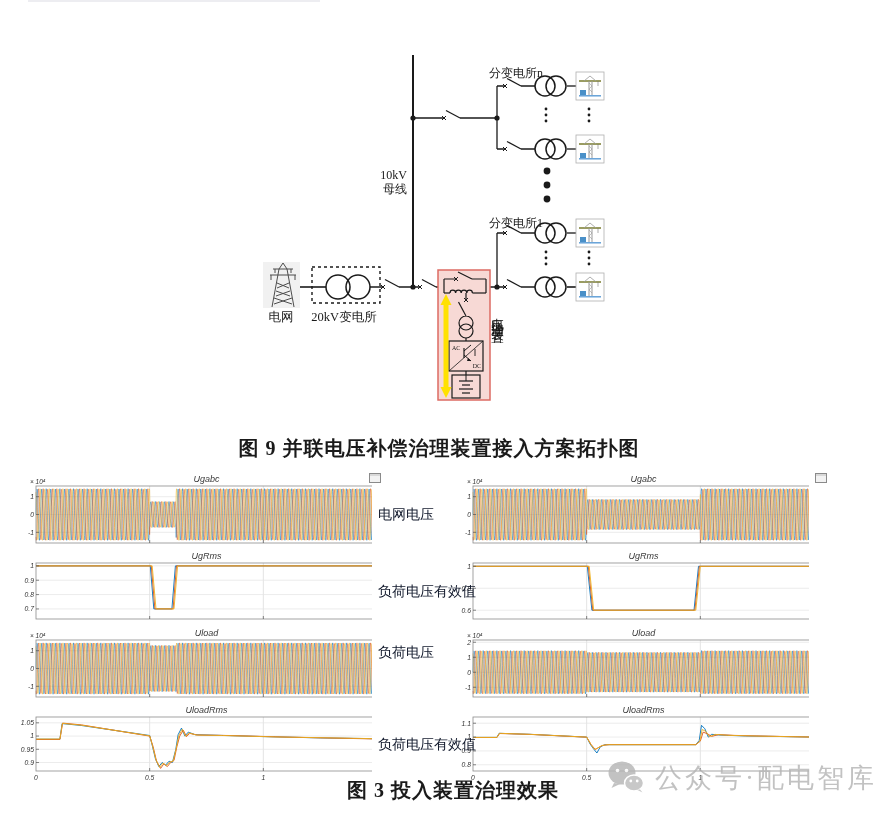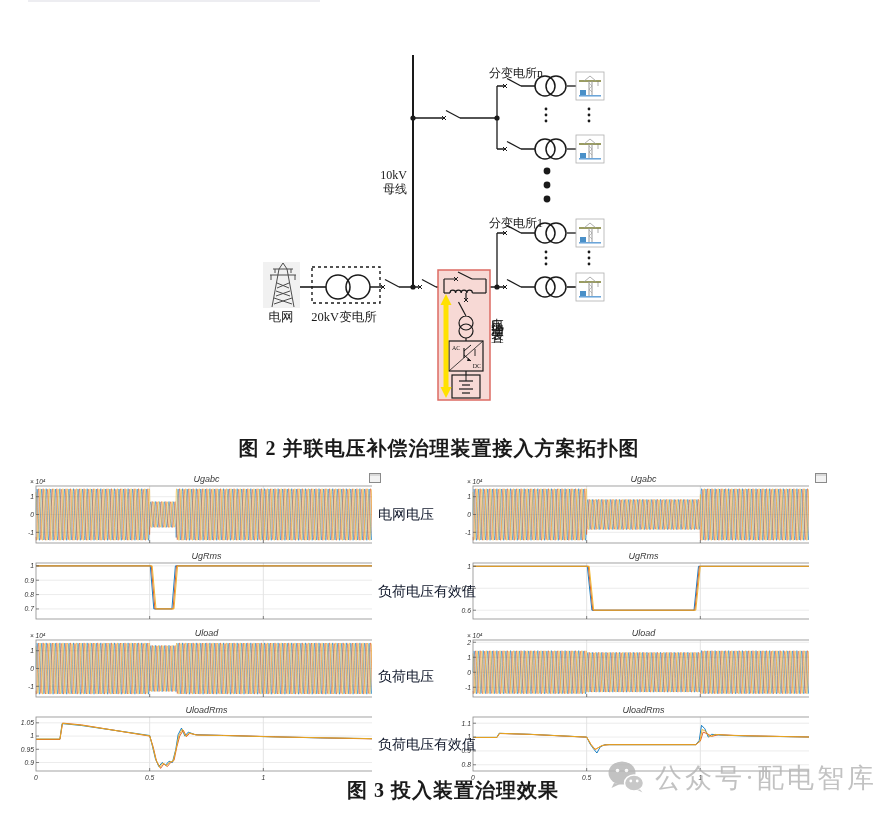--- a/index.html
+++ b/index.html
@@ -9,21 +9,21 @@
   .diagram{position:absolute;left:0;top:0;width:878px;height:470px;}
   .diagram svg{position:absolute;left:0;top:0;}
   .vlabel{position:absolute;left:491px;top:308px;writing-mode:vertical-rl;text-orientation:upright;
           font-size:12.5px;letter-spacing:2.5px;color:#111;line-height:1;}
   .caption{position:absolute;left:0;width:878px;text-align:center;color:#1a1a1a;
            font-size:20px;font-weight:600;letter-spacing:1px;}
   .caption.fig2{top:435px;}
   .caption.fig3{top:777px;padding-left:14px;}
   .scope{position:absolute;width:358px;font-style:italic;}
   .row-label{position:absolute;font-size:14px;color:#0f172a;width:104px;text-align:left;left:378px;}
-  .rl1{top:506px;} .rl2{top:583px;} .rl3{top:668px;} .rl4{top:736px;}
+  .rl1{top:506px;} .rl2{top:583px;} .rl3{top:644px;} .rl4{top:736px;}
   .corner-icon{position:absolute;width:10px;height:8px;border:1px solid #8a8a8a;background:#f2f2f2;
                box-shadow:inset 0 2px 0 #d8d8d8;}
   .ci-left{left:369px;top:473px;} .ci-right{left:815px;top:473px;}
   .watermark{position:absolute;left:606px;top:758px;display:flex;align-items:center;gap:9px;
              opacity:.82;z-index:5;text-align:center;}
   .watermark .wm-text{font-size:27px;color:#b5b5b5;letter-spacing:3px;white-space:nowrap;}
   svg text{font-family:"Liberation Serif", serif;}
   .scope svg text{font-family:"Liberation Sans", sans-serif;}
 </style>
 </head>
@@ -224,21 +224,21 @@
       <g fill="#1a1a1a">
         <circle cx="413" cy="118" r="2.6"></circle>
           <circle cx="497" cy="118" r="2.6"></circle>
         <circle cx="413" cy="287" r="2.6"></circle>
           <circle cx="497" cy="287" r="2.6"></circle>
       </g>
     </svg>
     <div class="vlabel">电压治理装置</div>
   </div>
 
-  <div class="caption fig2">图 2 并联电压补偿治理装置接入方案拓扑图</div>
+  <div class="caption fig2">图 9 并联电压补偿治理装置接入方案拓扑图</div>
 
   <div class="scope" style="left: 14px; top: 470px;"><svg width="358" height="82">
         <rect x="22" y="16" width="341" height="57" fill="#ffffff"></rect>
         <line x1="135.66666666666666" y1="16" x2="135.66666666666666" y2="73" stroke="#d9d9d9" stroke-width="0.7"></line>
         <line x1="249.33333333333331" y1="16" x2="249.33333333333331" y2="73" stroke="#d9d9d9" stroke-width="0.7"></line>
         <line x1="22" y1="26.6875" x2="363" y2="26.6875" stroke="#e4e4e4" stroke-width="0.7"></line>
         <line x1="22" y1="44.5" x2="363" y2="44.5" stroke="#e4e4e4" stroke-width="0.7"></line>
         <line x1="22" y1="62.3125" x2="363" y2="62.3125" stroke="#e4e4e4" stroke-width="0.7"></line>
         <polyline points="22.0,44.5 22.3,32.8 22.7,23.6 23.0,19.0 23.4,19.9 23.7,26.2 24.0,36.5 24.4,48.5 24.7,59.7 25.1,67.5 25.4,70.3 25.8,67.5 26.1,59.7 26.4,48.5 26.8,36.5 27.1,26.2 27.5,19.9 27.8,19.0 28.1,23.6 28.5,32.8 28.8,44.5 29.2,56.2 29.5,65.4 29.8,70.0 30.2,69.1 30.5,62.8 30.9,52.5 31.2,40.5 31.5,29.3 31.9,21.5 32.2,18.7 32.6,21.5 32.9,29.3 33.3,40.5 33.6,52.5 33.9,62.8 34.3,69.1 34.6,70.0 35.0,65.4 35.3,56.2 35.6,44.5 36.0,32.8 36.3,23.6 36.7,19.0 37.0,19.9 37.3,26.2 37.7,36.5 38.0,48.5 38.4,59.7 38.7,67.5 39.1,70.3 39.4,67.5 39.7,59.7 40.1,48.5 40.4,36.5 40.8,26.2 41.1,19.9 41.4,19.0 41.8,23.6 42.1,32.8 42.5,44.5 42.8,56.2 43.1,65.4 43.5,70.0 43.8,69.1 44.2,62.8 44.5,52.5 44.8,40.5 45.2,29.3 45.5,21.5 45.9,18.7 46.2,21.5 46.6,29.3 46.9,40.5 47.2,52.5 47.6,62.8 47.9,69.1 48.3,70.0 48.6,65.4 48.9,56.2 49.3,44.5 49.6,32.8 50.0,23.6 50.3,19.0 50.6,19.9 51.0,26.2 51.3,36.5 51.7,48.5 52.0,59.7 52.3,67.5 52.7,70.3 53.0,67.5 53.4,59.7 53.7,48.5 54.1,36.5 54.4,26.2 54.7,19.9 55.1,19.0 55.4,23.6 55.8,32.8 56.1,44.5 56.4,56.2 56.8,65.4 57.1,70.0 57.5,69.1 57.8,62.8 58.1,52.5 58.5,40.5 58.8,29.3 59.2,21.5 59.5,18.7 59.9,21.5 60.2,29.3 60.5,40.5 60.9,52.5 61.2,62.8 61.6,69.1 61.9,70.0 62.2,65.4 62.6,56.2 62.9,44.5 63.3,32.8 63.6,23.6 63.9,19.0 64.3,19.9 64.6,26.2 65.0,36.5 65.3,48.5 65.6,59.7 66.0,67.5 66.3,70.3 66.7,67.5 67.0,59.7 67.4,48.5 67.7,36.5 68.0,26.2 68.4,19.9 68.7,19.0 69.1,23.6 69.4,32.8 69.7,44.5 70.1,56.2 70.4,65.4 70.8,70.0 71.1,69.1 71.4,62.8 71.8,52.5 72.1,40.5 72.5,29.3 72.8,21.5 73.2,18.7 73.5,21.5 73.8,29.3 74.2,40.5 74.5,52.5 74.9,62.8 75.2,69.1 75.5,70.0 75.9,65.4 76.2,56.2 76.6,44.5 76.9,32.8 77.2,23.6 77.6,19.0 77.9,19.9 78.3,26.2 78.6,36.5 78.9,48.5 79.3,59.7 79.6,67.5 80.0,70.3 80.3,67.5 80.7,59.7 81.0,48.5 81.3,36.5 81.7,26.2 82.0,19.9 82.4,19.0 82.7,23.6 83.0,32.8 83.4,44.5 83.7,56.2 84.1,65.4 84.4,70.0 84.7,69.1 85.1,62.8 85.4,52.5 85.8,40.5 86.1,29.3 86.4,21.5 86.8,18.7 87.1,21.5 87.5,29.3 87.8,40.5 88.2,52.5 88.5,62.8 88.8,69.1 89.2,70.0 89.5,65.4 89.9,56.2 90.2,44.5 90.5,32.8 90.9,23.6 91.2,19.0 91.6,19.9 91.9,26.2 92.2,36.5 92.6,48.5 92.9,59.7 93.3,67.5 93.6,70.3 94.0,67.5 94.3,59.7 94.6,48.5 95.0,36.5 95.3,26.2 95.7,19.9 96.0,19.0 96.3,23.6 96.7,32.8 97.0,44.5 97.4,56.2 97.7,65.4 98.0,70.0 98.4,69.1 98.7,62.8 99.1,52.5 99.4,40.5 99.7,29.3 100.1,21.5 100.4,18.7 100.8,21.5 101.1,29.3 101.5,40.5 101.8,52.5 102.1,62.8 102.5,69.1 102.8,70.0 103.2,65.4 103.5,56.2 103.8,44.5 104.2,32.8 104.5,23.6 104.9,19.0 105.2,19.9 105.5,26.2 105.9,36.5 106.2,48.5 106.6,59.7 106.9,67.5 107.3,70.3 107.6,67.5 107.9,59.7 108.3,48.5 108.6,36.5 109.0,26.2 109.3,19.9 109.6,19.0 110.0,23.6 110.3,32.8 110.7,44.5 111.0,56.2 111.3,65.4 111.7,70.0 112.0,69.1 112.4,62.8 112.7,52.5 113.0,40.5 113.4,29.3 113.7,21.5 114.1,18.7 114.4,21.5 114.8,29.3 115.1,40.5 115.4,52.5 115.8,62.8 116.1,69.1 116.5,70.0 116.8,65.4 117.1,56.2 117.5,44.5 117.8,32.8 118.2,23.6 118.5,19.0 118.8,19.9 119.2,26.2 119.5,36.5 119.9,48.5 120.2,59.7 120.5,67.5 120.9,70.3 121.2,67.5 121.6,59.7 121.9,48.5 122.3,36.5 122.6,26.2 122.9,19.9 123.3,19.0 123.6,23.6 124.0,32.8 124.3,44.5 124.6,56.2 125.0,65.4 125.3,70.0 125.7,69.1 126.0,62.8 126.3,52.5 126.7,40.5 127.0,29.3 127.4,21.5 127.7,18.7 128.1,21.5 128.4,29.3 128.7,40.5 129.1,52.5 129.4,62.8 129.8,69.1 130.1,70.0 130.4,65.4 130.8,56.2 131.1,44.5 131.5,32.8 131.8,23.6 132.1,19.0 132.5,19.9 132.8,26.2 133.2,36.5 133.5,48.5 133.8,59.7 134.2,67.5 134.5,70.3 134.9,67.5 135.2,59.7 135.6,48.5 135.9,40.5 136.2,35.3 136.6,32.1 136.9,31.7 137.3,34.0 137.6,38.6 137.9,44.5 138.3,50.4 138.6,55.0 139.0,57.3 139.3,56.9 139.6,53.7 140.0,48.5 140.3,42.5 140.7,36.9 141.0,32.9 141.3,31.5 141.7,32.9 142.0,36.9 142.4,42.5 142.7,48.5 143.1,53.7 143.4,56.9 143.7,57.3 144.1,55.0 144.4,50.4 144.8,44.5 145.1,38.6 145.4,34.0 145.8,31.7 146.1,32.1 146.5,35.3 146.8,40.5 147.1,46.5 147.5,52.1 147.8,56.1 148.2,57.5 148.5,56.1 148.9,52.1 149.2,46.5 149.5,40.5 149.9,35.3 150.2,32.1 150.6,31.7 150.9,34.0 151.2,38.6 151.6,44.5 151.9,50.4 152.3,55.0 152.6,57.3 152.9,56.9 153.3,53.7 153.6,48.5 154.0,42.5 154.3,36.9 154.6,32.9 155.0,31.5 155.3,32.9 155.7,36.9 156.0,42.5 156.4,48.5 156.7,53.7 157.0,56.9 157.4,57.3 157.7,55.0 158.1,50.4 158.4,44.5 158.7,38.6 159.1,34.0 159.4,31.7 159.8,32.1 160.1,35.3 160.4,40.5 160.8,46.5 161.1,52.1 161.5,56.1 161.8,57.5 162.2,67.5 162.5,59.7 162.8,48.5 163.2,36.5 163.5,26.2 163.9,19.9 164.2,19.0 164.5,23.6 164.9,32.8 165.2,44.5 165.6,56.2 165.9,65.4 166.2,70.0 166.6,69.1 166.9,62.8 167.3,52.5 167.6,40.5 167.9,29.3 168.3,21.5 168.6,18.7 169.0,21.5 169.3,29.3 169.7,40.5 170.0,52.5 170.3,62.8 170.7,69.1 171.0,70.0 171.4,65.4 171.7,56.2 172.0,44.5 172.4,32.8 172.7,23.6 173.1,19.0 173.4,19.9 173.7,26.2 174.1,36.5 174.4,48.5 174.8,59.7 175.1,67.5 175.4,70.3 175.8,67.5 176.1,59.7 176.5,48.5 176.8,36.5 177.2,26.2 177.5,19.9 177.8,19.0 178.2,23.6 178.5,32.8 178.9,44.5 179.2,56.2 179.5,65.4 179.9,70.0 180.2,69.1 180.6,62.8 180.9,52.5 181.2,40.5 181.6,29.3 181.9,21.5 182.3,18.7 182.6,21.5 183.0,29.3 183.3,40.5 183.6,52.5 184.0,62.8 184.3,69.1 184.7,70.0 185.0,65.4 185.3,56.2 185.7,44.5 186.0,32.8 186.4,23.6 186.7,19.0 187.0,19.9 187.4,26.2 187.7,36.5 188.1,48.5 188.4,59.7 188.7,67.5 189.1,70.3 189.4,67.5 189.8,59.7 190.1,48.5 190.5,36.5 190.8,26.2 191.1,19.9 191.5,19.0 191.8,23.6 192.2,32.8 192.5,44.5 192.8,56.2 193.2,65.4 193.5,70.0 193.9,69.1 194.2,62.8 194.5,52.5 194.9,40.5 195.2,29.3 195.6,21.5 195.9,18.7 196.3,21.5 196.6,29.3 196.9,40.5 197.3,52.5 197.6,62.8 198.0,69.1 198.3,70.0 198.6,65.4 199.0,56.2 199.3,44.5 199.7,32.8 200.0,23.6 200.3,19.0 200.7,19.9 201.0,26.2 201.4,36.5 201.7,48.5 202.0,59.7 202.4,67.5 202.7,70.3 203.1,67.5 203.4,59.7 203.8,48.5 204.1,36.5 204.4,26.2 204.8,19.9 205.1,19.0 205.5,23.6 205.8,32.8 206.1,44.5 206.5,56.2 206.8,65.4 207.2,70.0 207.5,69.1 207.8,62.8 208.2,52.5 208.5,40.5 208.9,29.3 209.2,21.5 209.5,18.7 209.9,21.5 210.2,29.3 210.6,40.5 210.9,52.5 211.3,62.8 211.6,69.1 211.9,70.0 212.3,65.4 212.6,56.2 213.0,44.5 213.3,32.8 213.6,23.6 214.0,19.0 214.3,19.9 214.7,26.2 215.0,36.5 215.3,48.5 215.7,59.7 216.0,67.5 216.4,70.3 216.7,67.5 217.1,59.7 217.4,48.5 217.7,36.5 218.1,26.2 218.4,19.9 218.8,19.0 219.1,23.6 219.4,32.8 219.8,44.5 220.1,56.2 220.5,65.4 220.8,70.0 221.1,69.1 221.5,62.8 221.8,52.5 222.2,40.5 222.5,29.3 222.8,21.5 223.2,18.7 223.5,21.5 223.9,29.3 224.2,40.5 224.6,52.5 224.9,62.8 225.2,69.1 225.6,70.0 225.9,65.4 226.3,56.2 226.6,44.5 226.9,32.8 227.3,23.6 227.6,19.0 228.0,19.9 228.3,26.2 228.6,36.5 229.0,48.5 229.3,59.7 229.7,67.5 230.0,70.3 230.4,67.5 230.7,59.7 231.0,48.5 231.4,36.5 231.7,26.2 232.1,19.9 232.4,19.0 232.7,23.6 233.1,32.8 233.4,44.5 233.8,56.2 234.1,65.4 234.4,70.0 234.8,69.1 235.1,62.8 235.5,52.5 235.8,40.5 236.1,29.3 236.5,21.5 236.8,18.7 237.2,21.5 237.5,29.3 237.9,40.5 238.2,52.5 238.5,62.8 238.9,69.1 239.2,70.0 239.6,65.4 239.9,56.2 240.2,44.5 240.6,32.8 240.9,23.6 241.3,19.0 241.6,19.9 241.9,26.2 242.3,36.5 242.6,48.5 243.0,59.7 243.3,67.5 243.6,70.3 244.0,67.5 244.3,59.7 244.7,48.5 245.0,36.5 245.4,26.2 245.7,19.9 246.0,19.0 246.4,23.6 246.7,32.8 247.1,44.5 247.4,56.2 247.7,65.4 248.1,70.0 248.4,69.1 248.8,62.8 249.1,52.5 249.4,40.5 249.8,29.3 250.1,21.5 250.5,18.7 250.8,21.5 251.2,29.3 251.5,40.5 251.8,52.5 252.2,62.8 252.5,69.1 252.9,70.0 253.2,65.4 253.5,56.2 253.9,44.5 254.2,32.8 254.6,23.6 254.9,19.0 255.2,19.9 255.6,26.2 255.9,36.5 256.3,48.5 256.6,59.7 256.9,67.5 257.3,70.3 257.6,67.5 258.0,59.7 258.3,48.5 258.7,36.5 259.0,26.2 259.3,19.9 259.7,19.0 260.0,23.6 260.4,32.8 260.7,44.5 261.0,56.2 261.4,65.4 261.7,70.0 262.1,69.1 262.4,62.8 262.7,52.5 263.1,40.5 263.4,29.3 263.8,21.5 264.1,18.7 264.5,21.5 264.8,29.3 265.1,40.5 265.5,52.5 265.8,62.8 266.2,69.1 266.5,70.0 266.8,65.4 267.2,56.2 267.5,44.5 267.9,32.8 268.2,23.6 268.5,19.0 268.9,19.9 269.2,26.2 269.6,36.5 269.9,48.5 270.2,59.7 270.6,67.5 270.9,70.3 271.3,67.5 271.6,59.7 272.0,48.5 272.3,36.5 272.6,26.2 273.0,19.9 273.3,19.0 273.7,23.6 274.0,32.8 274.3,44.5 274.7,56.2 275.0,65.4 275.4,70.0 275.7,69.1 276.0,62.8 276.4,52.5 276.7,40.5 277.1,29.3 277.4,21.5 277.7,18.7 278.1,21.5 278.4,29.3 278.8,40.5 279.1,52.5 279.5,62.8 279.8,69.1 280.1,70.0 280.5,65.4 280.8,56.2 281.2,44.5 281.5,32.8 281.8,23.6 282.2,19.0 282.5,19.9 282.9,26.2 283.2,36.5 283.5,48.5 283.9,59.7 284.2,67.5 284.6,70.3 284.9,67.5 285.3,59.7 285.6,48.5 285.9,36.5 286.3,26.2 286.6,19.9 287.0,19.0 287.3,23.6 287.6,32.8 288.0,44.5 288.3,56.2 288.7,65.4 289.0,70.0 289.3,69.1 289.7,62.8 290.0,52.5 290.4,40.5 290.7,29.3 291.0,21.5 291.4,18.7 291.7,21.5 292.1,29.3 292.4,40.5 292.8,52.5 293.1,62.8 293.4,69.1 293.8,70.0 294.1,65.4 294.5,56.2 294.8,44.5 295.1,32.8 295.5,23.6 295.8,19.0 296.2,19.9 296.5,26.2 296.8,36.5 297.2,48.5 297.5,59.7 297.9,67.5 298.2,70.3 298.6,67.5 298.9,59.7 299.2,48.5 299.6,36.5 299.9,26.2 300.3,19.9 300.6,19.0 300.9,23.6 301.3,32.8 301.6,44.5 302.0,56.2 302.3,65.4 302.6,70.0 303.0,69.1 303.3,62.8 303.7,52.5 304.0,40.5 304.3,29.3 304.7,21.5 305.0,18.7 305.4,21.5 305.7,29.3 306.1,40.5 306.4,52.5 306.7,62.8 307.1,69.1 307.4,70.0 307.8,65.4 308.1,56.2 308.4,44.5 308.8,32.8 309.1,23.6 309.5,19.0 309.8,19.9 310.1,26.2 310.5,36.5 310.8,48.5 311.2,59.7 311.5,67.5 311.8,70.3 312.2,67.5 312.5,59.7 312.9,48.5 313.2,36.5 313.6,26.2 313.9,19.9 314.2,19.0 314.6,23.6 314.9,32.8 315.3,44.5 315.6,56.2 315.9,65.4 316.3,70.0 316.6,69.1 317.0,62.8 317.3,52.5 317.6,40.5 318.0,29.3 318.3,21.5 318.7,18.7 319.0,21.5 319.4,29.3 319.7,40.5 320.0,52.5 320.4,62.8 320.7,69.1 321.1,70.0 321.4,65.4 321.7,56.2 322.1,44.5 322.4,32.8 322.8,23.6 323.1,19.0 323.4,19.9 323.8,26.2 324.1,36.5 324.5,48.5 324.8,59.7 325.1,67.5 325.5,70.3 325.8,67.5 326.2,59.7 326.5,48.5 326.9,36.5 327.2,26.2 327.5,19.9 327.9,19.0 328.2,23.6 328.6,32.8 328.9,44.5 329.2,56.2 329.6,65.4 329.9,70.0 330.3,69.1 330.6,62.8 330.9,52.5 331.3,40.5 331.6,29.3 332.0,21.5 332.3,18.7 332.7,21.5 333.0,29.3 333.3,40.5 333.7,52.5 334.0,62.8 334.4,69.1 334.7,70.0 335.0,65.4 335.4,56.2 335.7,44.5 336.1,32.8 336.4,23.6 336.7,19.0 337.1,19.9 337.4,26.2 337.8,36.5 338.1,48.5 338.4,59.7 338.8,67.5 339.1,70.3 339.5,67.5 339.8,59.7 340.2,48.5 340.5,36.5 340.8,26.2 341.2,19.9 341.5,19.0 341.9,23.6 342.2,32.8 342.5,44.5 342.9,56.2 343.2,65.4 343.6,70.0 343.9,69.1 344.2,62.8 344.6,52.5 344.9,40.5 345.3,29.3 345.6,21.5 345.9,18.7 346.3,21.5 346.6,29.3 347.0,40.5 347.3,52.5 347.7,62.8 348.0,69.1 348.3,70.0 348.7,65.4 349.0,56.2 349.4,44.5 349.7,32.8 350.0,23.6 350.4,19.0 350.7,19.9 351.1,26.2 351.4,36.5 351.7,48.5 352.1,59.7 352.4,67.5 352.8,70.3 353.1,67.5 353.5,59.7 353.8,48.5 354.1,36.5 354.5,26.2 354.8,19.9 355.2,19.0 355.5,23.6 355.8,32.8 356.2,44.5 356.5,56.2 356.9,65.4 357.2,70.0 357.5,69.1 357.9,62.8 358.2,52.5 358.6,40.5 358.9,29.3 359.2,21.5 359.6,18.7 359.9,21.5 360.3,29.3 360.6,40.5 361.0,52.5 361.3,62.8 361.6,69.1 362.0,70.0 362.3,65.4 362.7,56.2 363.0,44.5 " fill="none" stroke="#0072BD" stroke-width="0.55" stroke-opacity="0.95"></polyline>
         <polyline points="22.0,66.9 22.3,70.3 22.7,68.1 23.0,60.8 23.4,49.9 23.7,37.8 24.0,27.2 24.4,20.4 24.7,18.8 25.1,22.8 25.4,31.6 25.8,43.1 26.1,55.0 26.4,64.6 26.8,69.8 27.1,69.4 27.5,63.7 27.8,53.8 28.1,41.8 28.5,30.4 28.8,22.1 29.2,18.7 29.5,20.9 29.8,28.2 30.2,39.1 30.5,51.2 30.9,61.8 31.2,68.6 31.5,70.2 31.9,66.2 32.2,57.4 32.6,45.9 32.9,34.0 33.3,24.4 33.6,19.2 33.9,19.6 34.3,25.3 34.6,35.2 35.0,47.2 35.3,58.6 35.6,66.9 36.0,70.3 36.3,68.1 36.7,60.8 37.0,49.9 37.3,37.8 37.7,27.2 38.0,20.4 38.4,18.8 38.7,22.8 39.1,31.6 39.4,43.1 39.7,55.0 40.1,64.6 40.4,69.8 40.8,69.4 41.1,63.7 41.4,53.8 41.8,41.8 42.1,30.4 42.5,22.1 42.8,18.7 43.1,20.9 43.5,28.2 43.8,39.1 44.2,51.2 44.5,61.8 44.8,68.6 45.2,70.2 45.5,66.2 45.9,57.4 46.2,45.9 46.6,34.0 46.9,24.4 47.2,19.2 47.6,19.6 47.9,25.3 48.3,35.2 48.6,47.2 48.9,58.6 49.3,66.9 49.6,70.3 50.0,68.1 50.3,60.8 50.6,49.9 51.0,37.8 51.3,27.2 51.7,20.4 52.0,18.8 52.3,22.8 52.7,31.6 53.0,43.1 53.4,55.0 53.7,64.6 54.1,69.8 54.4,69.4 54.7,63.7 55.1,53.8 55.4,41.8 55.8,30.4 56.1,22.1 56.4,18.7 56.8,20.9 57.1,28.2 57.5,39.1 57.8,51.2 58.1,61.8 58.5,68.6 58.8,70.2 59.2,66.2 59.5,57.4 59.9,45.9 60.2,34.0 60.5,24.4 60.9,19.2 61.2,19.6 61.6,25.3 61.9,35.2 62.2,47.2 62.6,58.6 62.9,66.9 63.3,70.3 63.6,68.1 63.9,60.8 64.3,49.9 64.6,37.8 65.0,27.2 65.3,20.4 65.6,18.8 66.0,22.8 66.3,31.6 66.7,43.1 67.0,55.0 67.4,64.6 67.7,69.8 68.0,69.4 68.4,63.7 68.7,53.8 69.1,41.8 69.4,30.4 69.7,22.1 70.1,18.7 70.4,20.9 70.8,28.2 71.1,39.1 71.4,51.2 71.8,61.8 72.1,68.6 72.5,70.2 72.8,66.2 73.2,57.4 73.5,45.9 73.8,34.0 74.2,24.4 74.5,19.2 74.9,19.6 75.2,25.3 75.5,35.2 75.9,47.2 76.2,58.6 76.6,66.9 76.9,70.3 77.2,68.1 77.6,60.8 77.9,49.9 78.3,37.8 78.6,27.2 78.9,20.4 79.3,18.8 79.6,22.8 80.0,31.6 80.3,43.1 80.7,55.0 81.0,64.6 81.3,69.8 81.7,69.4 82.0,63.7 82.4,53.8 82.7,41.8 83.0,30.4 83.4,22.1 83.7,18.7 84.1,20.9 84.4,28.2 84.7,39.1 85.1,51.2 85.4,61.8 85.8,68.6 86.1,70.2 86.4,66.2 86.8,57.4 87.1,45.9 87.5,34.0 87.8,24.4 88.2,19.2 88.5,19.6 88.8,25.3 89.2,35.2 89.5,47.2 89.9,58.6 90.2,66.9 90.5,70.3 90.9,68.1 91.2,60.8 91.6,49.9 91.9,37.8 92.2,27.2 92.6,20.4 92.9,18.8 93.3,22.8 93.6,31.6 94.0,43.1 94.3,55.0 94.6,64.6 95.0,69.8 95.3,69.4 95.7,63.7 96.0,53.8 96.3,41.8 96.7,30.4 97.0,22.1 97.4,18.7 97.7,20.9 98.0,28.2 98.4,39.1 98.7,51.2 99.1,61.8 99.4,68.6 99.7,70.2 100.1,66.2 100.4,57.4 100.8,45.9 101.1,34.0 101.5,24.4 101.8,19.2 102.1,19.6 102.5,25.3 102.8,35.2 103.2,47.2 103.5,58.6 103.8,66.9 104.2,70.3 104.5,68.1 104.9,60.8 105.2,49.9 105.5,37.8 105.9,27.2 106.2,20.4 106.6,18.8 106.9,22.8 107.3,31.6 107.6,43.1 107.9,55.0 108.3,64.6 108.6,69.8 109.0,69.4 109.3,63.7 109.6,53.8 110.0,41.8 110.3,30.4 110.7,22.1 111.0,18.7 111.3,20.9 111.7,28.2 112.0,39.1 112.4,51.2 112.7,61.8 113.0,68.6 113.4,70.2 113.7,66.2 114.1,57.4 114.4,45.9 114.8,34.0 115.1,24.4 115.4,19.2 115.8,19.6 116.1,25.3 116.5,35.2 116.8,47.2 117.1,58.6 117.5,66.9 117.8,70.3 118.2,68.1 118.5,60.8 118.8,49.9 119.2,37.8 119.5,27.2 119.9,20.4 120.2,18.8 120.5,22.8 120.9,31.6 121.2,43.1 121.6,55.0 121.9,64.6 122.3,69.8 122.6,69.4 122.9,63.7 123.3,53.8 123.6,41.8 124.0,30.4 124.3,22.1 124.6,18.7 125.0,20.9 125.3,28.2 125.7,39.1 126.0,51.2 126.3,61.8 126.7,68.6 127.0,70.2 127.4,66.2 127.7,57.4 128.1,45.9 128.4,34.0 128.7,24.4 129.1,19.2 129.4,19.6 129.8,25.3 130.1,35.2 130.4,47.2 130.8,58.6 131.1,66.9 131.5,70.3 131.8,68.1 132.1,60.8 132.5,49.9 132.8,37.8 133.2,27.2 133.5,20.4 133.8,18.8 134.2,22.8 134.5,31.6 134.9,43.1 135.2,55.0 135.6,64.6 135.9,57.2 136.2,57.1 136.6,54.2 136.9,49.2 137.3,43.1 137.6,37.4 137.9,33.2 138.3,31.5 138.6,32.6 139.0,36.3 139.3,41.8 139.6,47.9 140.0,53.2 140.3,56.6 140.7,57.4 141.0,55.4 141.3,51.0 141.7,45.2 142.0,39.2 142.4,34.4 142.7,31.8 143.1,31.9 143.4,34.8 143.7,39.8 144.1,45.9 144.4,51.6 144.8,55.8 145.1,57.5 145.4,56.4 145.8,52.7 146.1,47.2 146.5,41.1 146.8,35.8 147.1,32.4 147.5,31.6 147.8,33.6 148.2,38.0 148.5,43.8 148.9,49.8 149.2,54.6 149.5,57.2 149.9,57.1 150.2,54.2 150.6,49.2 150.9,43.1 151.2,37.4 151.6,33.2 151.9,31.5 152.3,32.6 152.6,36.3 152.9,41.8 153.3,47.9 153.6,53.2 154.0,56.6 154.3,57.4 154.6,55.4 155.0,51.0 155.3,45.2 155.7,39.2 156.0,34.4 156.4,31.8 156.7,31.9 157.0,34.8 157.4,39.8 157.7,45.9 158.1,51.6 158.4,55.8 158.7,57.5 159.1,56.4 159.4,52.7 159.8,47.2 160.1,41.1 160.4,35.8 160.8,32.4 161.1,31.6 161.5,33.6 161.8,38.0 162.2,43.1 162.5,55.0 162.8,64.6 163.2,69.8 163.5,69.4 163.9,63.7 164.2,53.8 164.5,41.8 164.9,30.4 165.2,22.1 165.6,18.7 165.9,20.9 166.2,28.2 166.6,39.1 166.9,51.2 167.3,61.8 167.6,68.6 167.9,70.2 168.3,66.2 168.6,57.4 169.0,45.9 169.3,34.0 169.7,24.4 170.0,19.2 170.3,19.6 170.7,25.3 171.0,35.2 171.4,47.2 171.7,58.6 172.0,66.9 172.4,70.3 172.7,68.1 173.1,60.8 173.4,49.9 173.7,37.8 174.1,27.2 174.4,20.4 174.8,18.8 175.1,22.8 175.4,31.6 175.8,43.1 176.1,55.0 176.5,64.6 176.8,69.8 177.2,69.4 177.5,63.7 177.8,53.8 178.2,41.8 178.5,30.4 178.9,22.1 179.2,18.7 179.5,20.9 179.9,28.2 180.2,39.1 180.6,51.2 180.9,61.8 181.2,68.6 181.6,70.2 181.9,66.2 182.3,57.4 182.6,45.9 183.0,34.0 183.3,24.4 183.6,19.2 184.0,19.6 184.3,25.3 184.7,35.2 185.0,47.2 185.3,58.6 185.7,66.9 186.0,70.3 186.4,68.1 186.7,60.8 187.0,49.9 187.4,37.8 187.7,27.2 188.1,20.4 188.4,18.8 188.7,22.8 189.1,31.6 189.4,43.1 189.8,55.0 190.1,64.6 190.5,69.8 190.8,69.4 191.1,63.7 191.5,53.8 191.8,41.8 192.2,30.4 192.5,22.1 192.8,18.7 193.2,20.9 193.5,28.2 193.9,39.1 194.2,51.2 194.5,61.8 194.9,68.6 195.2,70.2 195.6,66.2 195.9,57.4 196.3,45.9 196.6,34.0 196.9,24.4 197.3,19.2 197.6,19.6 198.0,25.3 198.3,35.2 198.6,47.2 199.0,58.6 199.3,66.9 199.7,70.3 200.0,68.1 200.3,60.8 200.7,49.9 201.0,37.8 201.4,27.2 201.7,20.4 202.0,18.8 202.4,22.8 202.7,31.6 203.1,43.1 203.4,55.0 203.8,64.6 204.1,69.8 204.4,69.4 204.8,63.7 205.1,53.8 205.5,41.8 205.8,30.4 206.1,22.1 206.5,18.7 206.8,20.9 207.2,28.2 207.5,39.1 207.8,51.2 208.2,61.8 208.5,68.6 208.9,70.2 209.2,66.2 209.5,57.4 209.9,45.9 210.2,34.0 210.6,24.4 210.9,19.2 211.3,19.6 211.6,25.3 211.9,35.2 212.3,47.2 212.6,58.6 213.0,66.9 213.3,70.3 213.6,68.1 214.0,60.8 214.3,49.9 214.7,37.8 215.0,27.2 215.3,20.4 215.7,18.8 216.0,22.8 216.4,31.6 216.7,43.1 217.1,55.0 217.4,64.6 217.7,69.8 218.1,69.4 218.4,63.7 218.8,53.8 219.1,41.8 219.4,30.4 219.8,22.1 220.1,18.7 220.5,20.9 220.8,28.2 221.1,39.1 221.5,51.2 221.8,61.8 222.2,68.6 222.5,70.2 222.8,66.2 223.2,57.4 223.5,45.9 223.9,34.0 224.2,24.4 224.6,19.2 224.9,19.6 225.2,25.3 225.6,35.2 225.9,47.2 226.3,58.6 226.6,66.9 226.9,70.3 227.3,68.1 227.6,60.8 228.0,49.9 228.3,37.8 228.6,27.2 229.0,20.4 229.3,18.8 229.7,22.8 230.0,31.6 230.4,43.1 230.7,55.0 231.0,64.6 231.4,69.8 231.7,69.4 232.1,63.7 232.4,53.8 232.7,41.8 233.1,30.4 233.4,22.1 233.8,18.7 234.1,20.9 234.4,28.2 234.8,39.1 235.1,51.2 235.5,61.8 235.8,68.6 236.1,70.2 236.5,66.2 236.8,57.4 237.2,45.9 237.5,34.0 237.9,24.4 238.2,19.2 238.5,19.6 238.9,25.3 239.2,35.2 239.6,47.2 239.9,58.6 240.2,66.9 240.6,70.3 240.9,68.1 241.3,60.8 241.6,49.9 241.9,37.8 242.3,27.2 242.6,20.4 243.0,18.8 243.3,22.8 243.6,31.6 244.0,43.1 244.3,55.0 244.7,64.6 245.0,69.8 245.4,69.4 245.7,63.7 246.0,53.8 246.4,41.8 246.7,30.4 247.1,22.1 247.4,18.7 247.7,20.9 248.1,28.2 248.4,39.1 248.8,51.2 249.1,61.8 249.4,68.6 249.8,70.2 250.1,66.2 250.5,57.4 250.8,45.9 251.2,34.0 251.5,24.4 251.8,19.2 252.2,19.6 252.5,25.3 252.9,35.2 253.2,47.2 253.5,58.6 253.9,66.9 254.2,70.3 254.6,68.1 254.9,60.8 255.2,49.9 255.6,37.8 255.9,27.2 256.3,20.4 256.6,18.8 256.9,22.8 257.3,31.6 257.6,43.1 258.0,55.0 258.3,64.6 258.7,69.8 259.0,69.4 259.3,63.7 259.7,53.8 260.0,41.8 260.4,30.4 260.7,22.1 261.0,18.7 261.4,20.9 261.7,28.2 262.1,39.1 262.4,51.2 262.7,61.8 263.1,68.6 263.4,70.2 263.8,66.2 264.1,57.4 264.5,45.9 264.8,34.0 265.1,24.4 265.5,19.2 265.8,19.6 266.2,25.3 266.5,35.2 266.8,47.2 267.2,58.6 267.5,66.9 267.9,70.3 268.2,68.1 268.5,60.8 268.9,49.9 269.2,37.8 269.6,27.2 269.9,20.4 270.2,18.8 270.6,22.8 270.9,31.6 271.3,43.1 271.6,55.0 272.0,64.6 272.3,69.8 272.6,69.4 273.0,63.7 273.3,53.8 273.7,41.8 274.0,30.4 274.3,22.1 274.7,18.7 275.0,20.9 275.4,28.2 275.7,39.1 276.0,51.2 276.4,61.8 276.7,68.6 277.1,70.2 277.4,66.2 277.7,57.4 278.1,45.9 278.4,34.0 278.8,24.4 279.1,19.2 279.5,19.6 279.8,25.3 280.1,35.2 280.5,47.2 280.8,58.6 281.2,66.9 281.5,70.3 281.8,68.1 282.2,60.8 282.5,49.9 282.9,37.8 283.2,27.2 283.5,20.4 283.9,18.8 284.2,22.8 284.6,31.6 284.9,43.1 285.3,55.0 285.6,64.6 285.9,69.8 286.3,69.4 286.6,63.7 287.0,53.8 287.3,41.8 287.6,30.4 288.0,22.1 288.3,18.7 288.7,20.9 289.0,28.2 289.3,39.1 289.7,51.2 290.0,61.8 290.4,68.6 290.7,70.2 291.0,66.2 291.4,57.4 291.7,45.9 292.1,34.0 292.4,24.4 292.8,19.2 293.1,19.6 293.4,25.3 293.8,35.2 294.1,47.2 294.5,58.6 294.8,66.9 295.1,70.3 295.5,68.1 295.8,60.8 296.2,49.9 296.5,37.8 296.8,27.2 297.2,20.4 297.5,18.8 297.9,22.8 298.2,31.6 298.6,43.1 298.9,55.0 299.2,64.6 299.6,69.8 299.9,69.4 300.3,63.7 300.6,53.8 300.9,41.8 301.3,30.4 301.6,22.1 302.0,18.7 302.3,20.9 302.6,28.2 303.0,39.1 303.3,51.2 303.7,61.8 304.0,68.6 304.3,70.2 304.7,66.2 305.0,57.4 305.4,45.9 305.7,34.0 306.1,24.4 306.4,19.2 306.7,19.6 307.1,25.3 307.4,35.2 307.8,47.2 308.1,58.6 308.4,66.9 308.8,70.3 309.1,68.1 309.5,60.8 309.8,49.9 310.1,37.8 310.5,27.2 310.8,20.4 311.2,18.8 311.5,22.8 311.8,31.6 312.2,43.1 312.5,55.0 312.9,64.6 313.2,69.8 313.6,69.4 313.9,63.7 314.2,53.8 314.6,41.8 314.9,30.4 315.3,22.1 315.6,18.7 315.9,20.9 316.3,28.2 316.6,39.1 317.0,51.2 317.3,61.8 317.6,68.6 318.0,70.2 318.3,66.2 318.7,57.4 319.0,45.9 319.4,34.0 319.7,24.4 320.0,19.2 320.4,19.6 320.7,25.3 321.1,35.2 321.4,47.2 321.7,58.6 322.1,66.9 322.4,70.3 322.8,68.1 323.1,60.8 323.4,49.9 323.8,37.8 324.1,27.2 324.5,20.4 324.8,18.8 325.1,22.8 325.5,31.6 325.8,43.1 326.2,55.0 326.5,64.6 326.9,69.8 327.2,69.4 327.5,63.7 327.9,53.8 328.2,41.8 328.6,30.4 328.9,22.1 329.2,18.7 329.6,20.9 329.9,28.2 330.3,39.1 330.6,51.2 330.9,61.8 331.3,68.6 331.6,70.2 332.0,66.2 332.3,57.4 332.7,45.9 333.0,34.0 333.3,24.4 333.7,19.2 334.0,19.6 334.4,25.3 334.7,35.2 335.0,47.2 335.4,58.6 335.7,66.9 336.1,70.3 336.4,68.1 336.7,60.8 337.1,49.9 337.4,37.8 337.8,27.2 338.1,20.4 338.4,18.8 338.8,22.8 339.1,31.6 339.5,43.1 339.8,55.0 340.2,64.6 340.5,69.8 340.8,69.4 341.2,63.7 341.5,53.8 341.9,41.8 342.2,30.4 342.5,22.1 342.9,18.7 343.2,20.9 343.6,28.2 343.9,39.1 344.2,51.2 344.6,61.8 344.9,68.6 345.3,70.2 345.6,66.2 345.9,57.4 346.3,45.9 346.6,34.0 347.0,24.4 347.3,19.2 347.7,19.6 348.0,25.3 348.3,35.2 348.7,47.2 349.0,58.6 349.4,66.9 349.7,70.3 350.0,68.1 350.4,60.8 350.7,49.9 351.1,37.8 351.4,27.2 351.7,20.4 352.1,18.8 352.4,22.8 352.8,31.6 353.1,43.1 353.5,55.0 353.8,64.6 354.1,69.8 354.5,69.4 354.8,63.7 355.2,53.8 355.5,41.8 355.8,30.4 356.2,22.1 356.5,18.7 356.9,20.9 357.2,28.2 357.5,39.1 357.9,51.2 358.2,61.8 358.6,68.6 358.9,70.2 359.2,66.2 359.6,57.4 359.9,45.9 360.3,34.0 360.6,24.4 361.0,19.2 361.3,19.6 361.6,25.3 362.0,35.2 362.3,47.2 362.7,58.6 363.0,66.9 " fill="none" stroke="#D95319" stroke-width="0.55" stroke-opacity="0.95"></polyline>

